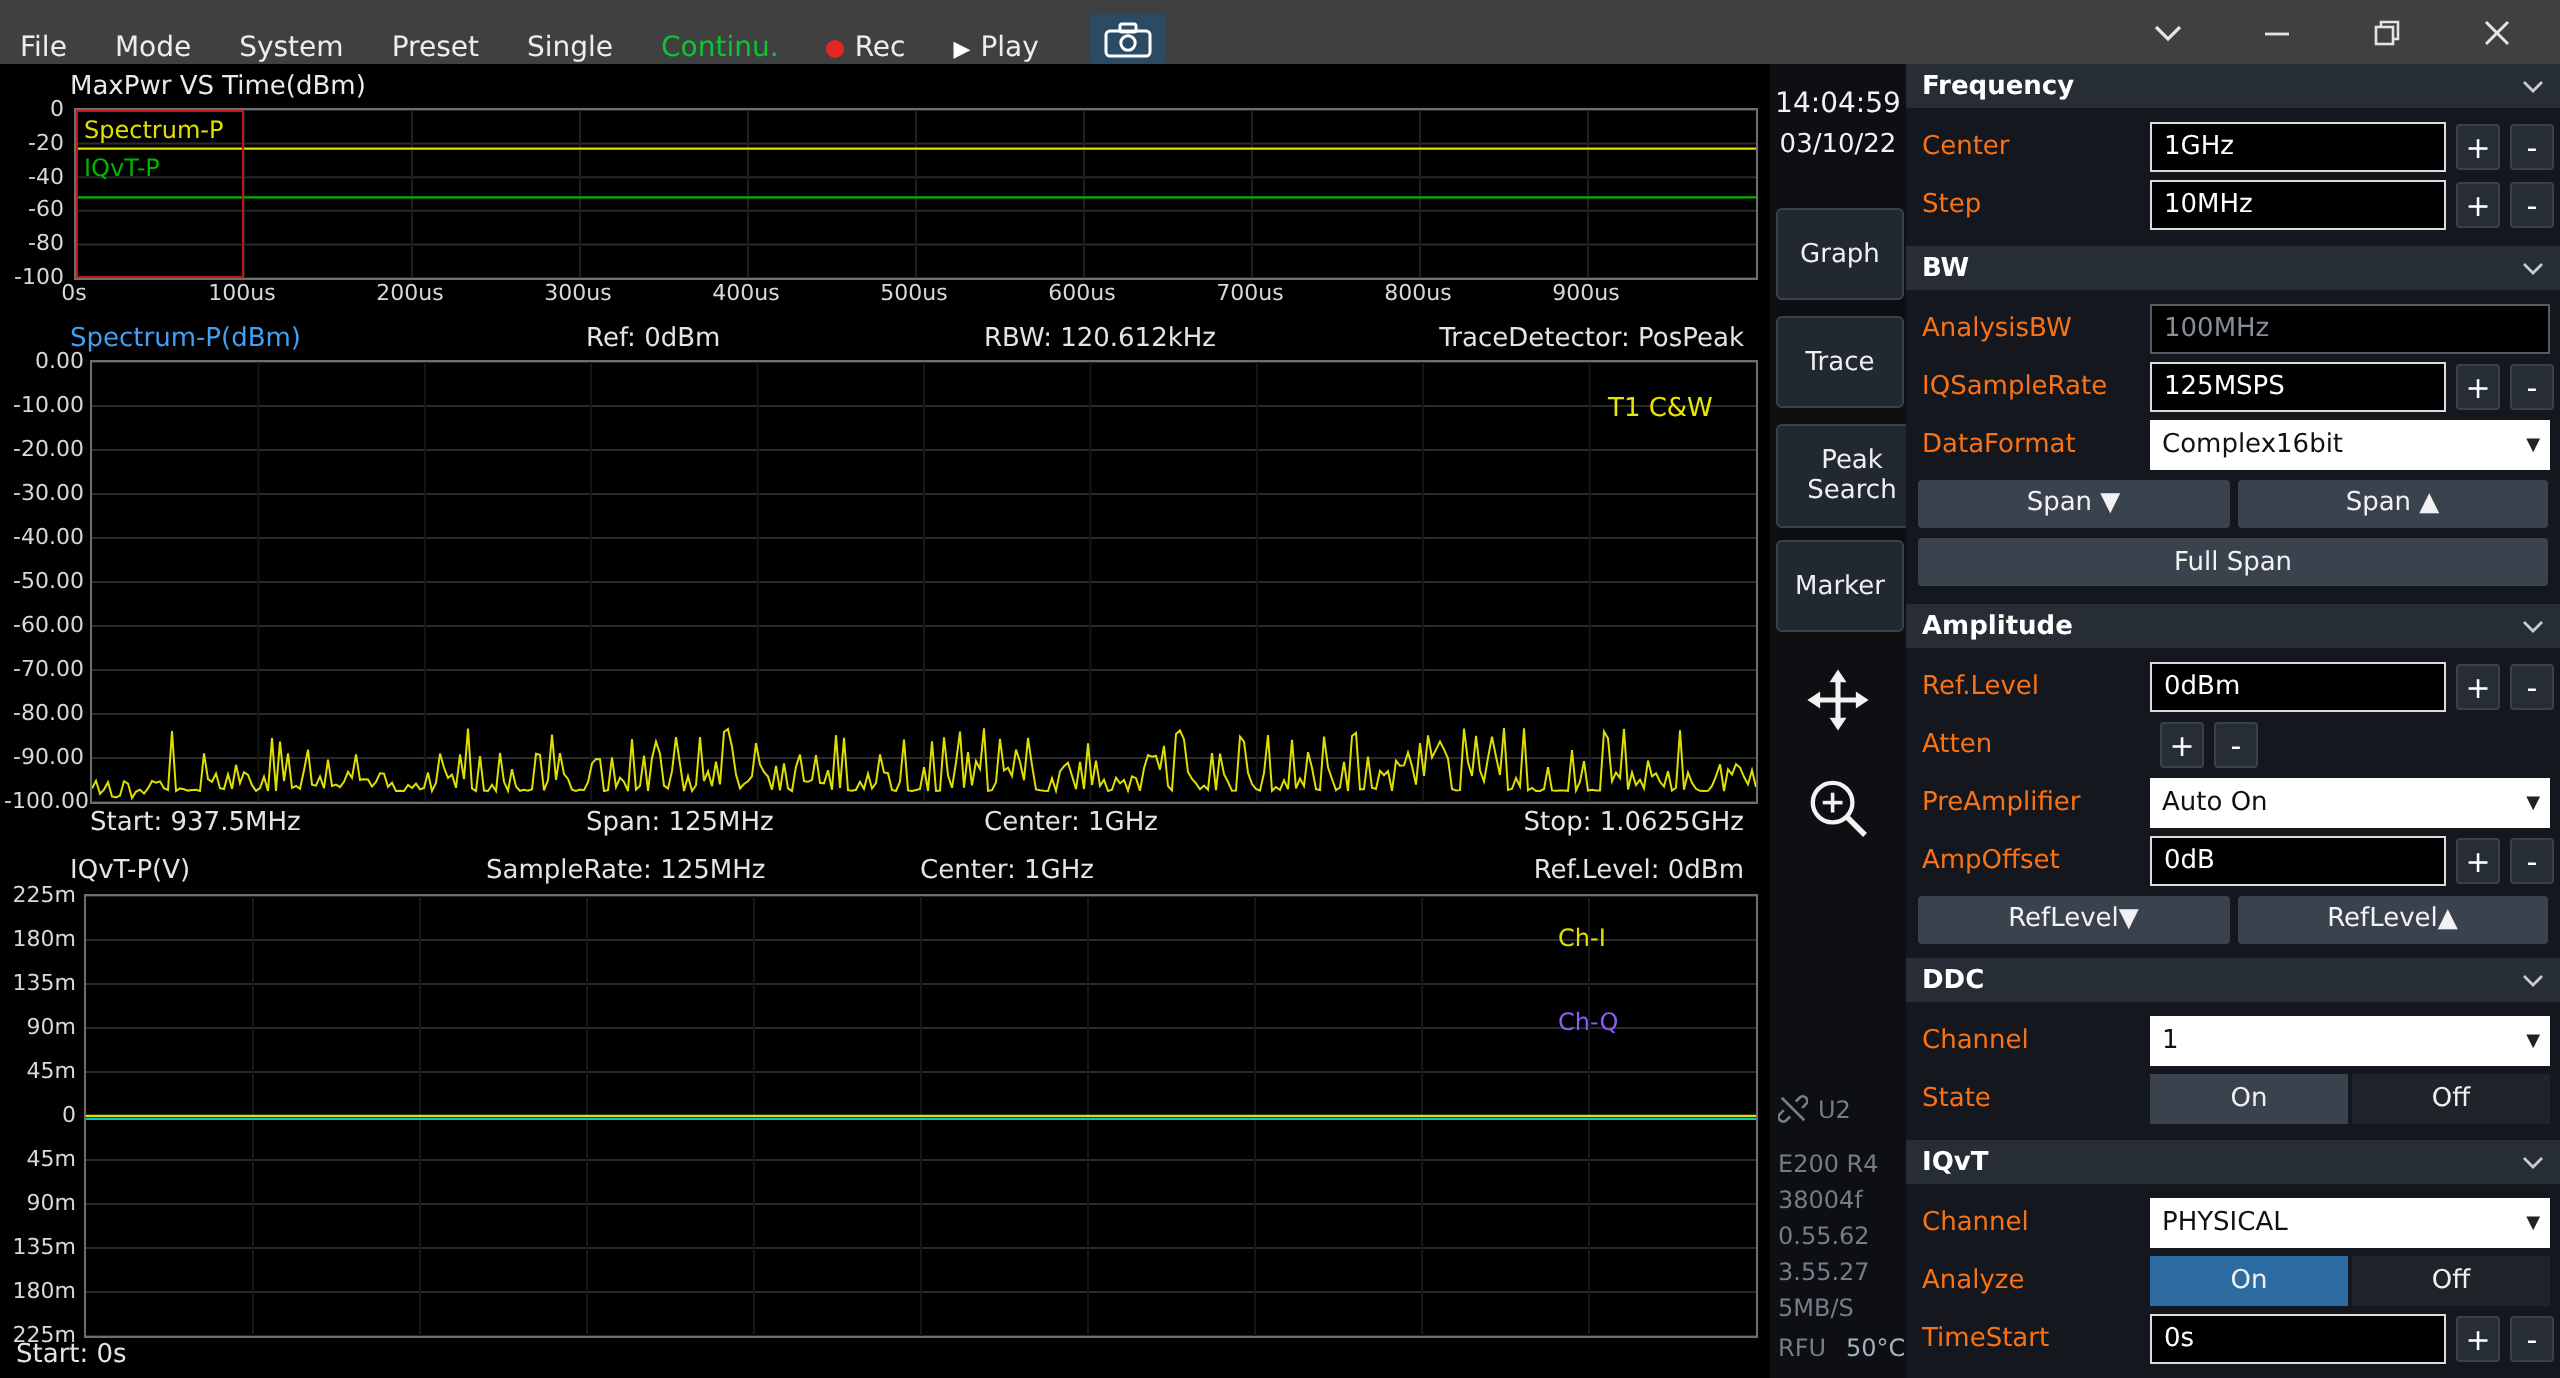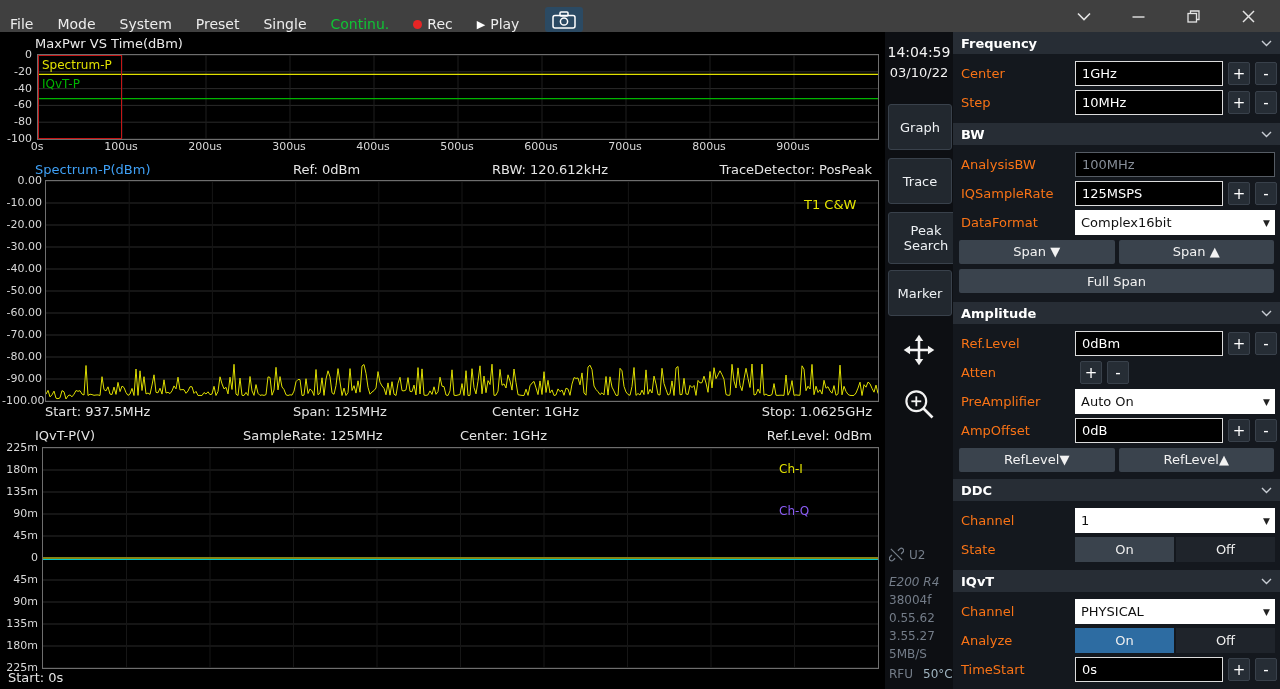--- a/index.html
+++ b/index.html
@@ -295,21 +295,21 @@
       <svg width="15" height="15" viewBox="0 0 16 16" style="margin-right:5px">
         <g stroke="#747d89" fill="none" stroke-width="1.4">
           <path d="M9.5 4 L11.5 2 a2.4 2.4 0 0 1 3.4 3.4 L12.9 7.4"></path>
           <path d="M6.5 12 L4.5 14 a2.4 2.4 0 0 1 -3.4 -3.4 L3.1 8.6"></path>
           <line x1="2" y1="2" x2="14" y2="14"></line>
         </g>
       </svg>
       <span>U2</span>
     </div>
     <div id="tb-lines">
-        <div class="tb-status" style="top: 543px; font-style: italic;">E200 R4</div>
+        <div class="tb-status" style="top: 543px;">E200 R4</div>
         <div class="tb-status" style="top: 561px;">38004f</div>
         <div class="tb-status" style="top: 579px;">0.55.62</div>
         <div class="tb-status" style="top: 597px;">3.55.27</div>
         <div class="tb-status" style="top: 615px;">5MB/S</div>
       </div>
     <div class="tb-status" style="top:635px">
       <span>RFU</span>
       <span style="margin-left:10px;color:#9fb4c0">50°C</span>
     </div>
   <div class="tool-btn" style="top: 72px; height: 44px;">

